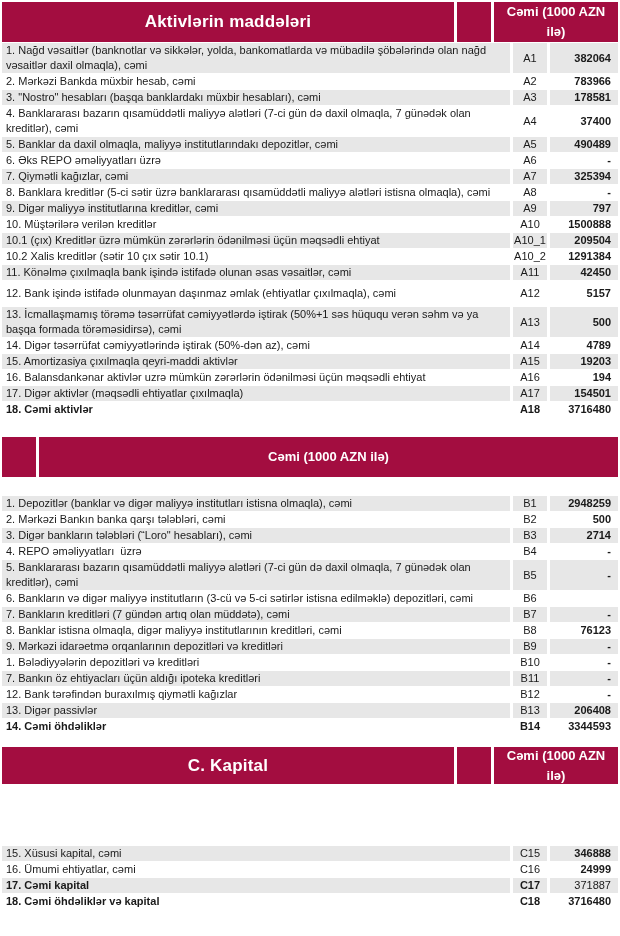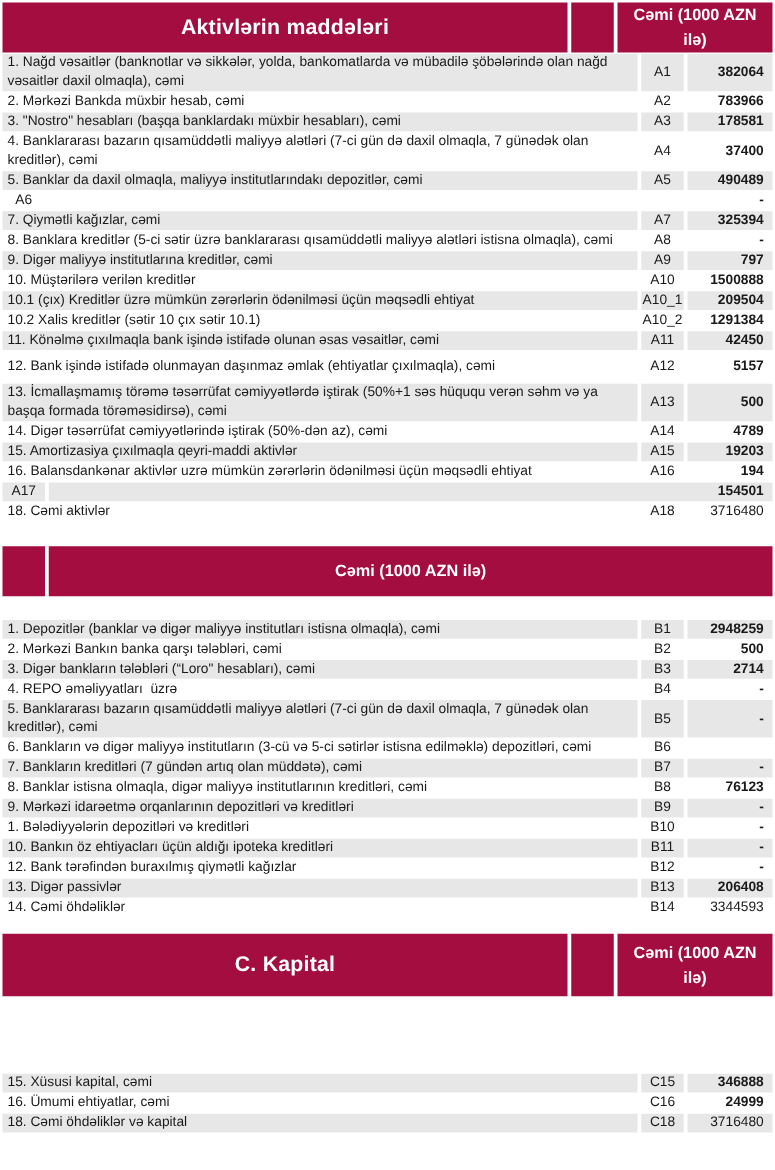--- a/index.html
+++ b/index.html
@@ -13,42 +13,42 @@
     background:#ffffff;color:var(--text);
     font-family:"Liberation Sans", sans-serif;
   }
   .page{padding:2px;box-sizing:border-box;}
   .section{margin:0;}
   #section-liabilities{margin-top:20px;}
   #section-capital{margin-top:13px;}
 
   
   .header-row{display:flex;gap:3px;height:40px;margin-bottom:1px;}
-  #section-capital .header-row{height:50px;}
+  #section-capital .header-row{height:37px;}
   .hcell{background:var(--maroon);color:#ffffff;font-weight:bold;
          display:flex;align-items:center;justify-content:center;box-sizing:border-box;}
   .h-title{width:452px;font-size:17px;letter-spacing:.2px;}
   .h-code{width:34px;}
   .h-value{flex:1;font-size:13px;line-height:20px;text-align:center;padding:1px 10px;}
 
   
   .tbody{display:block;}
   #section-liabilities .tbody{padding-top:18px;}
   #section-capital .tbody{padding-top:18px;margin-top:44px;}
   .row{display:flex;gap:3px;margin-bottom:1px;min-height:15px;}
   .row.tall{min-height:25px;}
   .cell{background:#ffffff;box-sizing:border-box;font-size:11px;line-height:15px;
         display:flex;align-items:center;}
   .row:nth-child(odd) .cell{background:var(--stripe);}
   #section-liabilities .row:nth-child(odd) .cell,
   #section-capital .row:nth-child(odd) .cell{background:var(--stripe);}
   .cell.lbl{width:508px;padding:0 4px;white-space:pre-wrap;}
   .cell.code{width:34px;justify-content:center;text-align:center;}
   .cell.val{flex:1;justify-content:flex-end;text-align:right;padding:0 7px 0 4px;font-weight:bold;}
-  .row.bold .cell{font-weight:normal;}
+  .row.bold .cell{font-weight:bold;}
   .row.bold .cell.vw-normal{font-weight:normal;}
 </style>
 </head>
 <body>
 
 <div class="page">
 
   <section class="section" id="section-assets">
     <div class="header-row">
       <div class="hcell h-title">Aktivlərin maddələri</div>
@@ -95,20 +95,21 @@
         <div class="row">
           <div class="cell lbl"><span>5. Banklar da daxil olmaqla, maliyyə institutlarındakı depozitlər, cəmi</span></div>
           <div class="cell code">
             <span>A5</span>
           </div>
           <div class="cell val">
             <span>490489</span>
           </div>
         </div>
         <div class="row">
+          <div class="cell lbl"><span>6. Əks REPO əməliyyatları üzrə</span></div>
           <div class="cell code">
             <span>A6</span>
           </div>
           <div class="cell val">
             <span>-</span>
           </div>
         </div>
         <div class="row">
           <div class="cell lbl"><span>7. Qiymətli kağızlar, cəmi</span></div>
           <div class="cell code">
@@ -211,20 +212,21 @@
         <div class="row">
           <div class="cell lbl"><span>16. Balansdankənar aktivlər uzrə mümkün zərərlərin ödənilməsi üçün məqsədli ehtiyat</span></div>
           <div class="cell code">
             <span>A16</span>
           </div>
           <div class="cell val">
             <span>194</span>
           </div>
         </div>
         <div class="row">
+          <div class="cell lbl"><span>17. Digər aktivlər (məqsədli ehtiyatlar çıxılmaqla)</span></div>
           <div class="cell code">
             <span>A17</span>
           </div>
           <div class="cell val">
             <span>154501</span>
           </div>
         </div>
         <div class="row bold">
           <div class="cell lbl"><span>18. Cəmi aktivlər</span></div>
           <div class="cell code">
@@ -324,21 +326,21 @@
         <div class="row">
           <div class="cell lbl"><span>1. Bələdiyyələrin depozitləri və kreditləri</span></div>
           <div class="cell code">
             <span>B10</span>
           </div>
           <div class="cell val">
             <span>-</span>
           </div>
         </div>
         <div class="row">
-          <div class="cell lbl"><span>10. Bankın öz ehtiyacları üçün aldığı ipoteka kreditləri</span></div>
+          <div class="cell lbl"><span>7. Bankın öz ehtiyacları üçün aldığı ipoteka kreditləri</span></div>
           <div class="cell code">
             <span>B11</span>
           </div>
           <div class="cell val">
             <span>-</span>
           </div>
         </div>
         <div class="row">
           <div class="cell lbl"><span>12. Bank tərəfindən buraxılmış qiymətli kağızlar</span></div>
           <div class="cell code">
@@ -388,20 +390,29 @@
         <div class="row">
           <div class="cell lbl"><span>16. Ümumi ehtiyatlar, cəmi</span></div>
           <div class="cell code">
             <span>C16</span>
           </div>
           <div class="cell val">
             <span>24999</span>
           </div>
         </div>
         <div class="row bold">
+          <div class="cell lbl"><span>17. Cəmi kapital</span></div>
+          <div class="cell code">
+            <span>C17</span>
+          </div>
+          <div class="cell val vw-normal">
+            <span>371887</span>
+          </div>
+        </div>
+        <div class="row bold">
           <div class="cell lbl"><span>18. Cəmi öhdəliklər və kapital</span></div>
           <div class="cell code">
             <span>C18</span>
           </div>
           <div class="cell val">
             <span>3716480</span>
           </div>
         </div>
       </div>
   </section>

